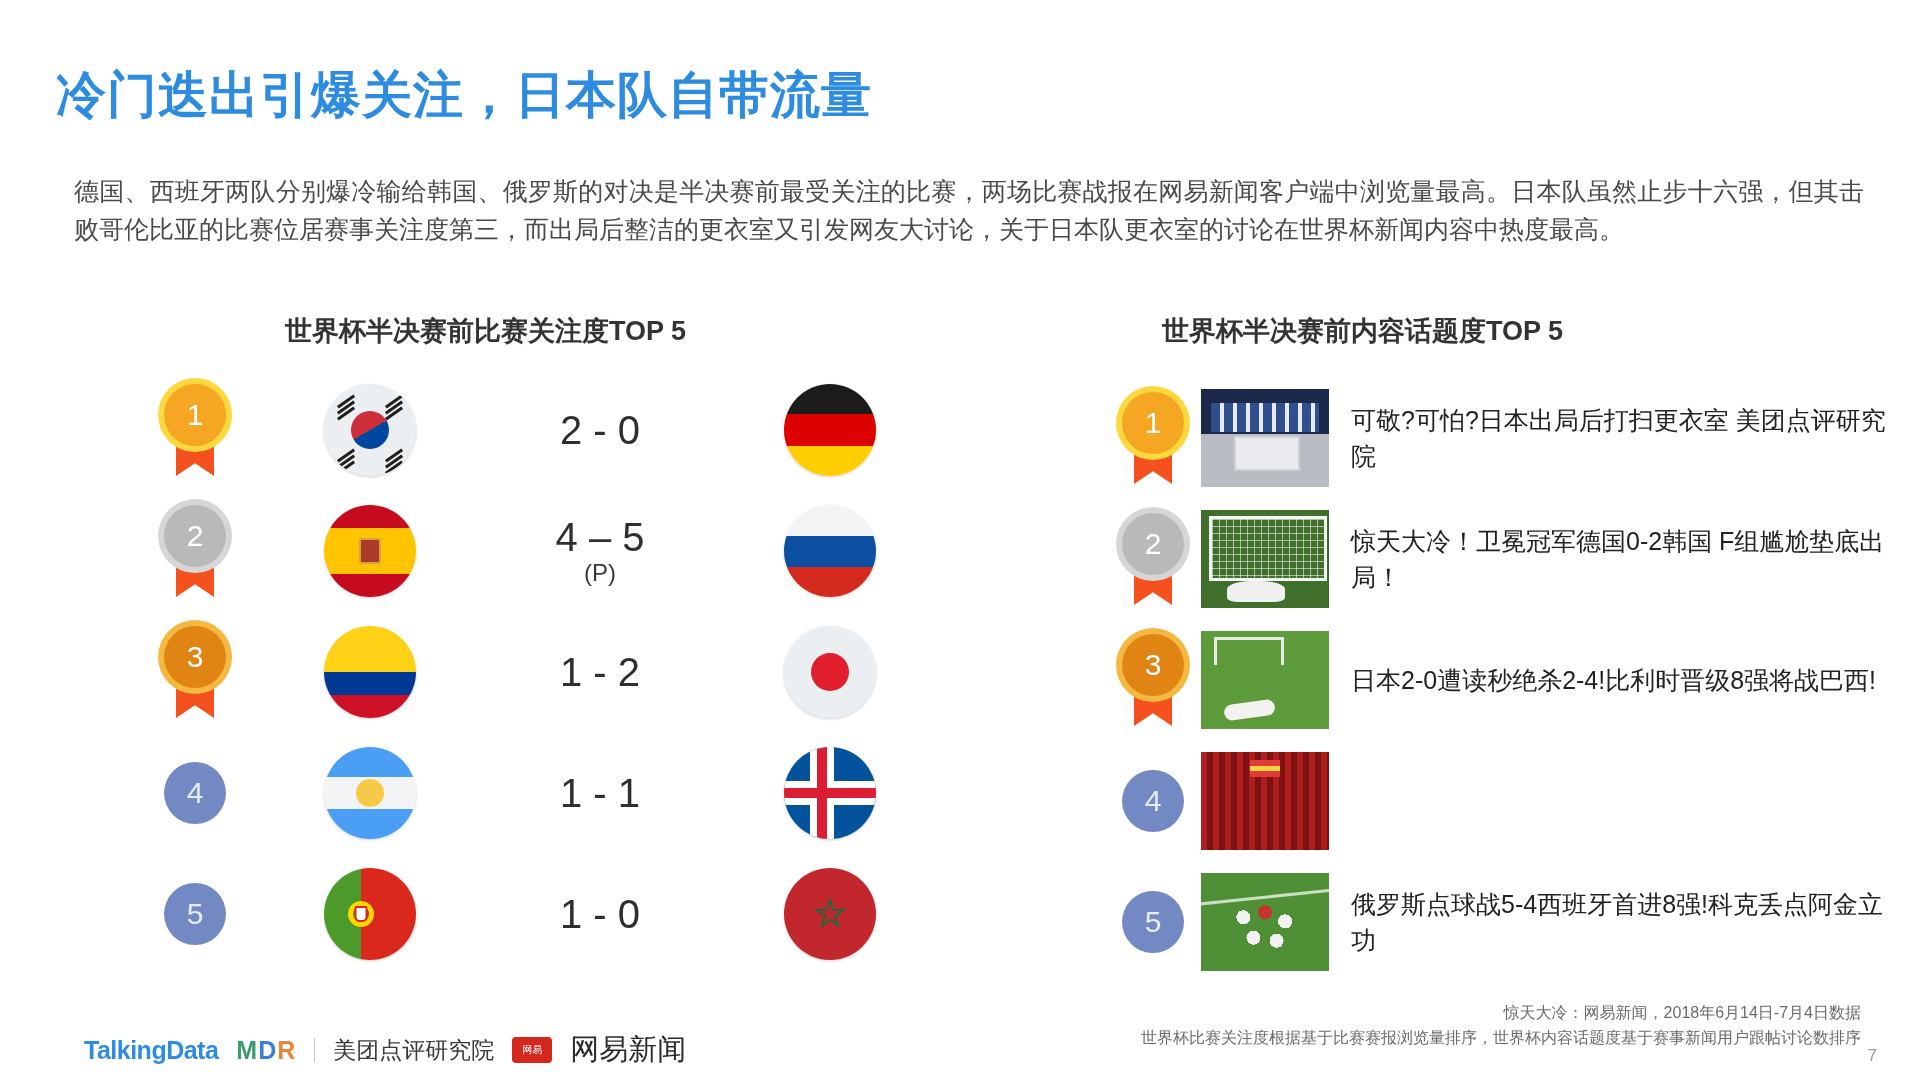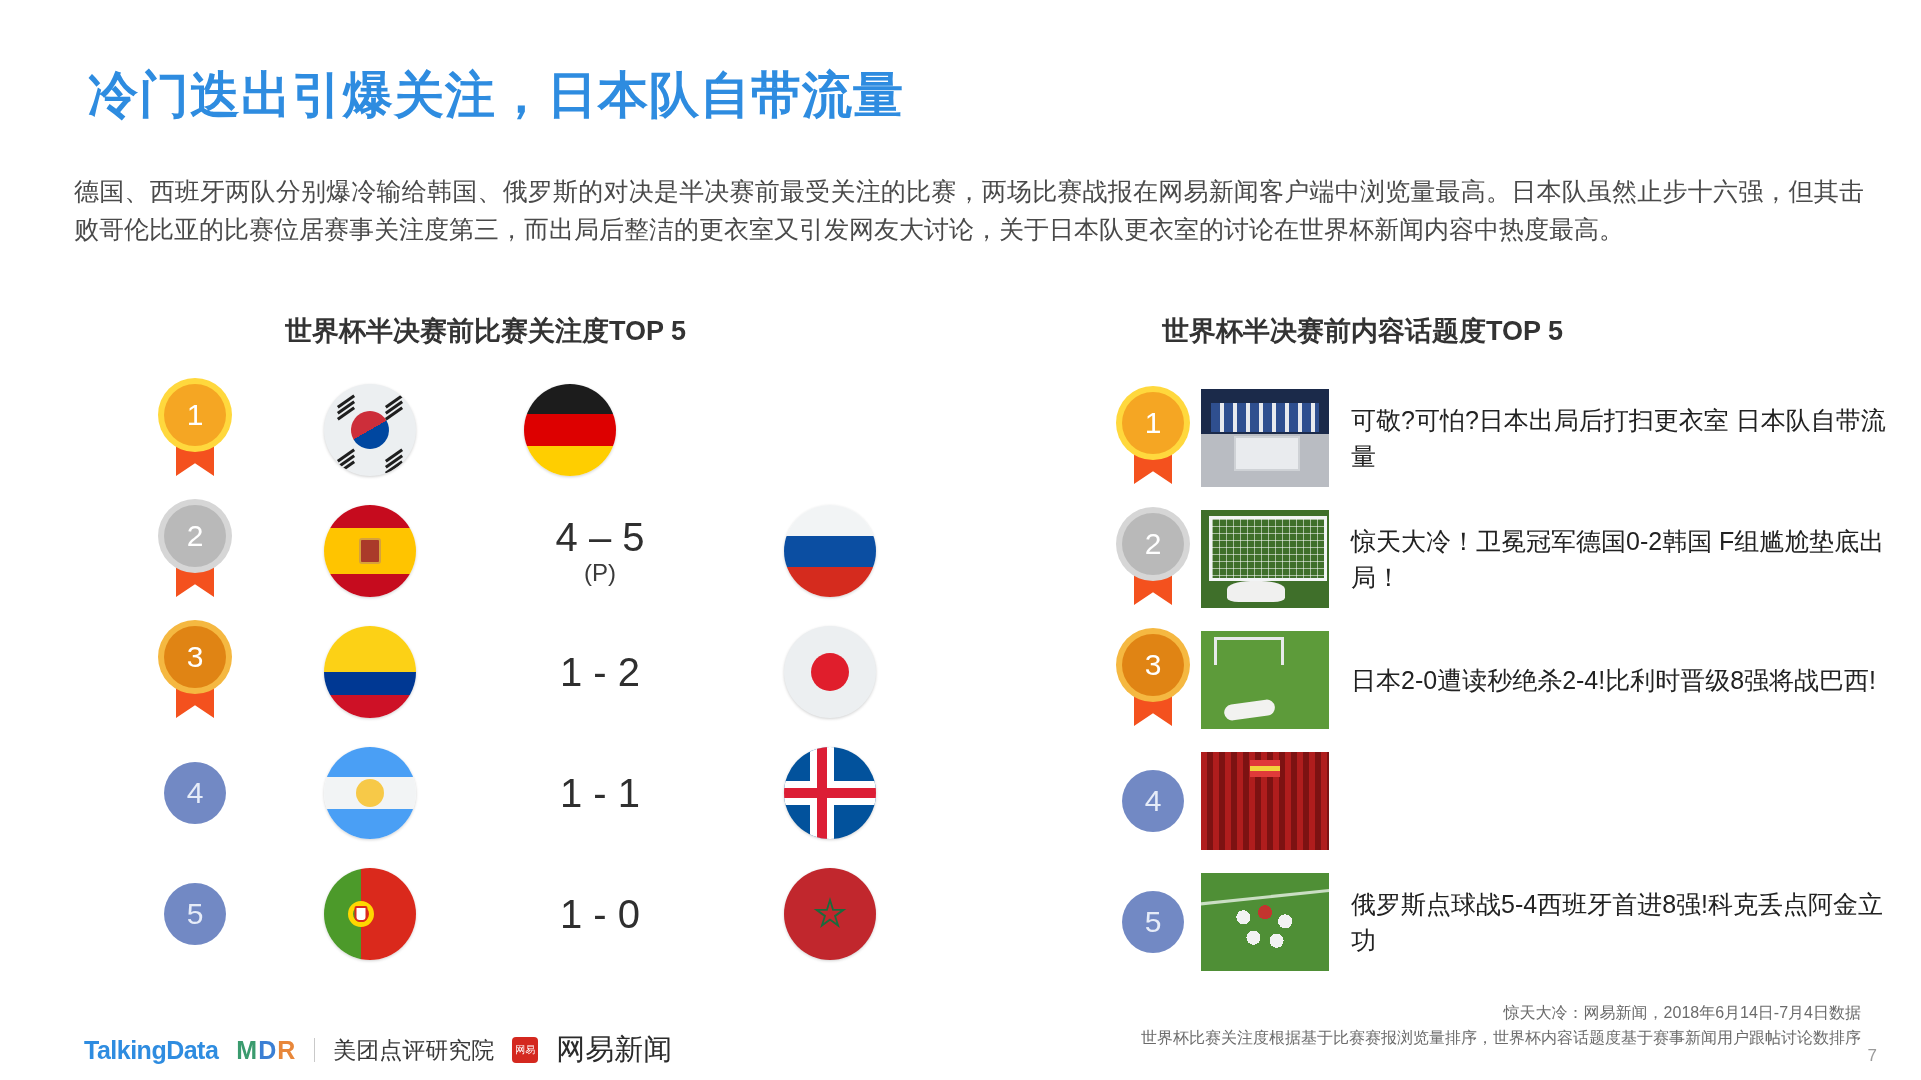--- a/index.html
+++ b/index.html
@@ -6,21 +6,21 @@
   html, body {
     width: 1921px; height: 1080px;
     background: #ffffff;
     font-family: "Liberation Sans", "DejaVu Sans", sans-serif;
     overflow: hidden;
   }
   .slide { position: relative; width: 1921px; height: 1080px; background: #fff; }
 
   
   .title {
-    position: absolute; left: 88px; top: 62px;
+    position: absolute; left: 56px; top: 62px;
     font-size: 50px; font-weight: 700; color: #2e8ce0;
     letter-spacing: 1px; white-space: nowrap;
   }
   .intro {
     position: absolute; left: 74px; top: 172px; width: 1790px;
     font-size: 25px; line-height: 38px; color: #4a4a4a;
     text-align: justify;
   }
 
   
@@ -228,21 +228,21 @@
   
   .footer { position: absolute; left: 84px; top: 1030px; display: flex; align-items: center; gap: 18px; }
   .logo-td { font-size: 25px; font-weight: 700; color: #2e8ce0; letter-spacing: -0.5px; }
   .logo-mdr { font-size: 25px; font-weight: 700; letter-spacing: 1px; }
   .logo-mdr .m { color: #3a9b6e; }
   .logo-mdr .d { color: #3b7fd4; }
   .logo-mdr .r { color: #e8873a; }
   .logo-divider { width: 1px; height: 24px; background: #c9c9c9; }
   .logo-meituan { font-size: 23px; color: #3a3a3a; font-weight: 500; }
   .logo-netease-badge {
-    width: 26px; height: 26px; background: #d4281f; border-radius: 4px;
+    width: 40px; height: 26px; background: #d4281f; border-radius: 4px;
     color: #fff; font-size: 10px; display: flex; align-items: center; justify-content: center;
   }
   .logo-netease { font-size: 29px; color: #2b2b2b; font-weight: 500; }
 </style>
 </head>
 <body>
 
 <div class="slide">
 
   <div class="title">冷门迭出引爆关注，日本队自带流量</div>
@@ -269,20 +269,21 @@
             <div class="bar" style="left: 60px; top: 22px; transform: rotate(-35deg);"></div>
             <div class="bar" style="left: 60px; top: 28px; transform: rotate(-35deg);"></div>
             <div class="bar" style="left: 12px; top: 70px; transform: rotate(-35deg);"></div>
             <div class="bar" style="left: 12px; top: 76px; transform: rotate(-35deg);"></div>
             <div class="bar" style="left: 12px; top: 82px; transform: rotate(-35deg);"></div>
             <div class="bar" style="left: 60px; top: 70px; transform: rotate(-35deg);"></div>
             <div class="bar" style="left: 60px; top: 76px; transform: rotate(-35deg);"></div>
             <div class="bar" style="left: 60px; top: 82px; transform: rotate(-35deg);"></div>
           </div>
         </div>
+        <div class="score-cell"><span>2 - 0</span></div>
         <div class="flag-cell">
           <div class="flag f-de" title="德国"></div>
         </div>
       </div>
       <div class="match-row">
         <div class="rank-cell">
           <div class="medal silver">
             <div class="ribbon"></div>
             <div class="disc">2</div>
           </div>
@@ -353,21 +354,21 @@
     </div>
   <div class="news" id="news">
       <div class="news-row">
         <div class="news-rank">
           <div class="medal gold">
             <div class="ribbon"></div>
             <div class="disc">1</div>
           </div>
         </div>
         <div class="news-thumb th-lockerroom"></div>
-        <div class="news-title">可敬?可怕?日本出局后打扫更衣室 日本队自带流量</div>
+        <div class="news-title">可敬?可怕?日本出局后打扫更衣室 美团点评研究院</div>
       </div>
       <div class="news-row">
         <div class="news-rank">
           <div class="medal silver">
             <div class="ribbon"></div>
             <div class="disc">2</div>
           </div>
         </div>
         <div class="news-thumb th-goal"></div>
         <div class="news-title">惊天大冷！卫冕冠军德国0-2韩国 F组尴尬垫底出局！</div>

